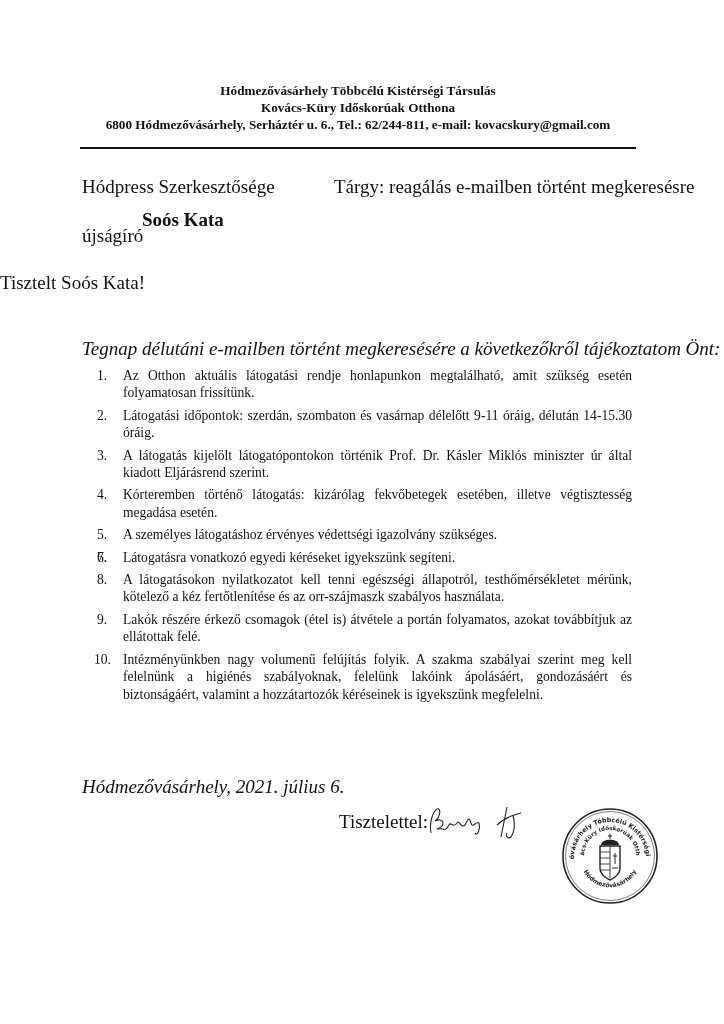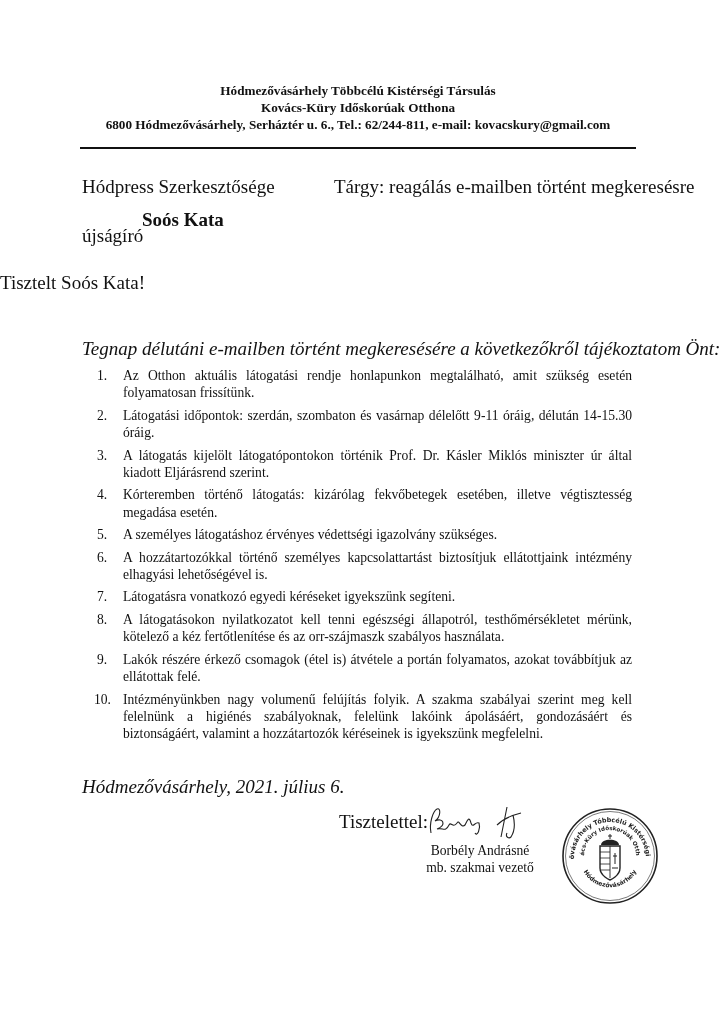--- a/index.html
+++ b/index.html
@@ -42,40 +42,35 @@
   <div class="abs" style="left:0; width:724px; text-align:left; top:274px;">Tisztelt Soós Kata!</div>
 
   <div class="abs" style="left:82px; top:340px;font-style:italic;">Tegnap délutáni e-mailben történt megkeresésére a következőkről tájékoztatom Önt:</div>
 
   <ol class="list">
     <li><span class="num">1.</span><span>Az Otthon aktuális látogatási rendje honlapunkon megtalálható, amit szükség esetén folyamatosan frissítünk.</span></li>
     <li><span class="num">2.</span><span>Látogatási időpontok: szerdán, szombaton és vasárnap délelőtt 9-11 óráig, délután 14-15.30 óráig.</span></li>
     <li><span class="num">3.</span><span>A látogatás kijelölt látogatópontokon történik Prof. Dr. Kásler Miklós miniszter úr által kiadott Eljárásrend szerint.</span></li>
     <li><span class="num">4.</span><span>Kórteremben történő látogatás: kizárólag fekvőbetegek esetében, illetve végtisztesség megadása esetén.</span></li>
     <li><span class="num">5.</span><span>A személyes látogatáshoz érvényes védettségi igazolvány szükséges.</span></li>
-    <li><span class="num">6.</span><span>A hozzátartozókkal történő személyes kapcsolattartást biztosítjuk ellátottjaink intézmény elhagyási lehetőségével is.</span></li>
+    <li><span class="num">6.</span></li>
     <li><span class="num">7.</span><span>Látogatásra vonatkozó egyedi kéréseket igyekszünk segíteni.</span></li>
     <li><span class="num">8.</span><span>A látogatásokon nyilatkozatot kell tenni egészségi állapotról, testhőmérsékletet mérünk, kötelező a kéz fertőtlenítése és az orr-szájmaszk szabályos használata.</span></li>
     <li><span class="num">9.</span><span>Lakók részére érkező csomagok (étel is) átvétele a portán folyamatos, azokat továbbítjuk az ellátottak felé.</span></li>
     <li class="n10"><span class="num">10.</span><span>Intézményünkben nagy volumenű felújítás folyik. A szakma szabályai szerint meg kell felelnünk a higiénés szabályoknak, felelünk lakóink ápolásáért, gondozásáért és biztonságáért, valamint a hozzátartozók kéréseinek is igyekszünk megfelelni.</span></li>
   </ol>
 
   <div class="abs" style="left:82px; top:778px;font-style:italic;">Hódmezővásárhely, 2021. július 6.</div>
   <div class="abs" style="left:339px; top:813px;">Tisztelettel:</div>
 
   <svg class="signature" viewBox="0 0 115 40">
     <path d="M8 30 C6 20,10 8,14 6 C18 4,18 14,12 18 C20 14,24 22,14 26 C20 24,22 30,26 22 C28 18,30 26,34 20 C36 16,38 26,42 22 C44 18,46 12,48 20 C50 26,52 18,56 20 C58 26,54 34,52 30" fill="none" stroke="#222" stroke-width="1.1"></path>
     <path d="M84 4 C82 14,80 24,78 34 M74 22 C80 16,90 12,98 10 M90 12 C92 20,92 28,88 34 M88 34 C86 36,82 34,84 30" fill="none" stroke="#222" stroke-width="1.1"></path>
   </svg>
 
-  <div class="sig-block">
-    <div style="height:26px;"></div>
-    <div>Borbély Andrásné</div>
-    <div>mb. szakmai vezető</div>
-  </div>
 
   <svg class="stamp" viewBox="0 0 100 100">
     <defs>
       <path id="stampArcTop" d="M14 52 A36 36 0 1 1 86 52"></path>
       <path id="stampArcInner" d="M24 50 A26 26 0 1 1 76 50"></path>
       <path id="stampArcBottom" d="M22 62 A30 30 0 0 0 78 62"></path>
     </defs>
     <circle cx="50" cy="50" r="47" fill="none" stroke="#222" stroke-width="1.6"></circle>
     <circle cx="50" cy="50" r="44.5" fill="none" stroke="#222" stroke-width="0.6"></circle>
     <text font-family="DejaVu Sans, sans-serif" font-size="6.4" font-weight="bold" fill="#222">

